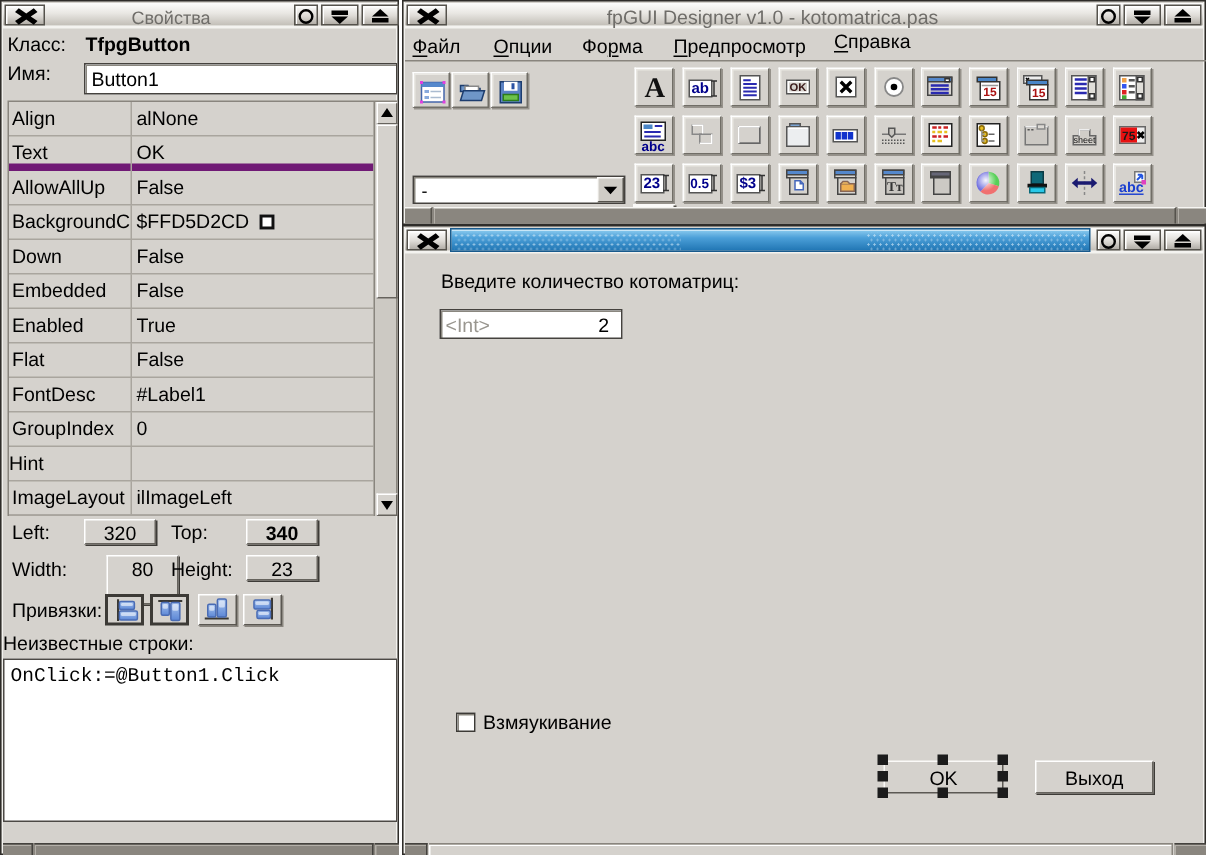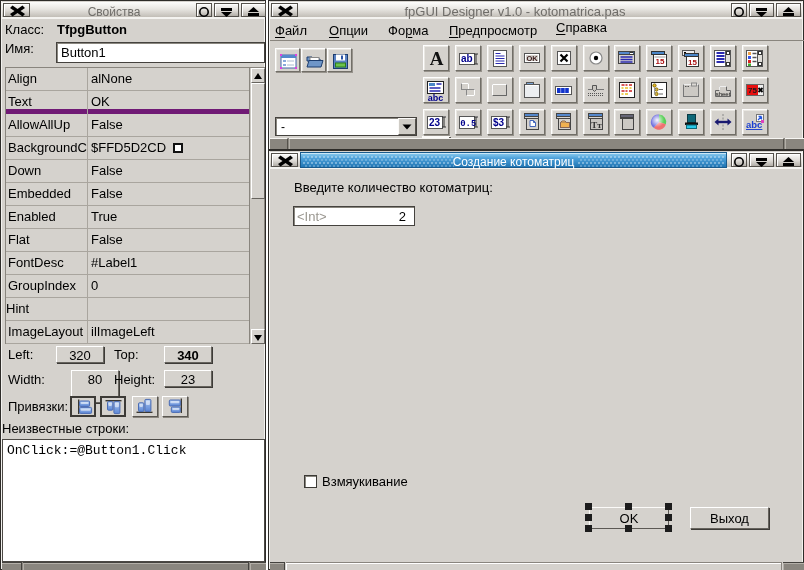--- a/index.html
+++ b/index.html
@@ -205,21 +205,21 @@
           </defs>
           <line x1="19.3" y1="3.5" x2="19.3" y2="18" stroke="#3a3834" stroke-width="1.4"></line>
           <rect x="7.3" y="5" width="11" height="6" rx="1" fill="url(#bg1)" stroke="#4a6cb4" stroke-width="1"></rect>
           <rect x="8.3" y="6" width="9" height="2.3076923076923075" rx="1" fill="rgba(255,255,255,0.55)"></rect>
           <rect x="9.3" y="12" width="9" height="5.4" rx="1" fill="url(#bg1)" stroke="#4a6cb4" stroke-width="1"></rect>
           <rect x="10.3" y="13" width="7" height="2.076923076923077" rx="1" fill="rgba(255,255,255,0.55)"></rect>
         </svg></div>
     </div>
 
   <div class="lbl" style="left:1px;top:420px;">Неизвестные строки:</div>
-  <div class="abs" style="left:1px;top:438px;width:263px;height:123px;background:#fff;border:1px solid #4c4945;">
+  <div class="abs" style="left:1px;top:438px;width:263px;height:109px;background:#fff;border:1px solid #4c4945;">
     <div style="position:absolute;left:4px;top:3px;font-family:'Liberation Mono',monospace;font-size:13px;">OnClick:=@Button1.Click</div>
   </div>
 
   <div class="abs" style="left:1px;top:561px;width:264px;height:8px;background:#8a867f;">
     <div class="abs" style="left:0;top:0;width:20px;height:8px;border-top:1px solid #44423e;border-right:1px solid #44423e;box-shadow:inset 0 1px 0 #b3afa8;"></div>
     <div class="abs" style="left:21px;top:0;width:226px;height:8px;border-top:1px solid #44423e;border-right:1px solid #44423e;box-shadow:inset 1px 1px 0 #b3afa8;"></div>
     <div class="abs" style="left:248px;top:0;width:16px;height:8px;border-top:1px solid #44423e;box-shadow:inset 1px 1px 0 #b3afa8;"></div>
   </div>
 </div>
 
@@ -459,21 +459,21 @@
           <path d="M13.5 8 l4 4 M17.5 8 l-4 4" stroke="#000" stroke-width="1.8"></path>
         </svg>
       </div>
       <div class="pal" style="left:154px;top:108px;">
         <svg width="22" height="22" viewBox="0 0 22 22">
           <rect x="1.5" y="4.5" width="15" height="12" fill="#fff" stroke="#555" stroke-width="1"></rect>
           <text x="3" y="13.5" font-size="10" font-weight="bold" fill="#00008b">23</text>
           <path d="M16 5 h4 M18 5 V15 M16 15 h4" stroke="#333" stroke-width="1" fill="none"></path>
         </svg>
       </div>
-      <div class="pal" style="left:186px;top:108px;font-family:Liberation Mono, monospace;">
+      <div class="pal" style="left:186px;top:108px;">
         <svg width="22" height="22" viewBox="0 0 22 22">
           <rect x="1.5" y="4.5" width="15" height="12" fill="#fff" stroke="#555" stroke-width="1"></rect>
           <text x="2.2" y="13.5" font-size="9" font-weight="bold" fill="#00008b">0.5</text>
           <path d="M16 5 h4 M18 5 V15 M16 15 h4" stroke="#333" stroke-width="1" fill="none"></path>
         </svg>
       </div>
       <div class="pal" style="left:218px;top:108px;">
         <svg width="22" height="22" viewBox="0 0 22 22">
           <rect x="1.5" y="4.5" width="15" height="12" fill="#fff" stroke="#555" stroke-width="1"></rect>
           <text x="3" y="13.5" font-size="10" font-weight="bold" fill="#00008b">$3</text>
@@ -559,21 +559,20 @@
     <div class="abs" style="left:19px;top:0;width:495px;height:11px;border-top:1px solid #f6f5f2;border-right:1px solid #55524c;box-shadow:inset 1px 0 0 #b3afa8;"></div>
     <div class="abs" style="left:515px;top:0;width:19px;height:11px;border-top:1px solid #f6f5f2;box-shadow:inset 1px 0 0 #b3afa8;"></div>
   </div>
 </div>
 
 <div class="win" style="left:268px;top:150px;width:536px;height:420px;">
   <div class="tb" id="dlgtb">
     <div class="abs" style="left:30px;top:0;width:427px;height:16px;background:linear-gradient(180deg,#8ecdf0 0%,#4b9fd8 40%,#2176b4 100%);border:1px solid #195a8c;box-shadow:inset 0 1px 0 rgba(255,255,255,.55);">
       <div class="dots" style="left:2px;width:151px;"></div>
       <div class="dots" style="left:277px;width:146px;"></div>
-      <div class="abs" style="left:0;top:2px;width:100%;text-align:center;font-size:12px;color:#fff;">Создание котоматриц</div>
     </div>
     <div class="tbtn" style="left:1px;width:27px;"><svg width="27" height="14" viewBox="0 0 27 14">
           <path d="M8.5 1.5 L13.5 5 L18.5 1.5 L21 4 L16.5 7 L21 10 L18.5 12.5 L13.5 9 L8.5 12.5 L6 10 L10.5 7 L6 4 Z" fill="#000"></path>
         </svg></div>
     <div class="tbtn" style="left:461px;width:16px;"><svg width="14" height="12" viewBox="0 0 14 12">
           <circle cx="7" cy="6" r="4.2" fill="none" stroke="#000" stroke-width="1.6"></circle>
         </svg></div>
     <div class="tbtn" style="left:479px;width:25px;"><svg width="23" height="12" viewBox="0 0 23 12">
           <rect x="6" y="2" width="11" height="3" fill="#000"></rect>
           <path d="M6 6 L17 6 L11.5 11 Z" fill="#000"></path>

